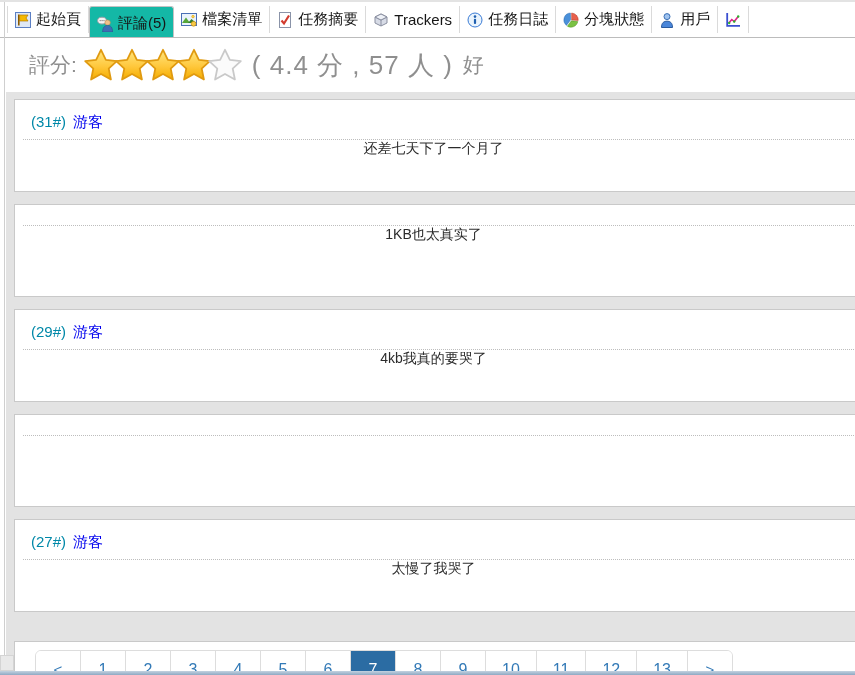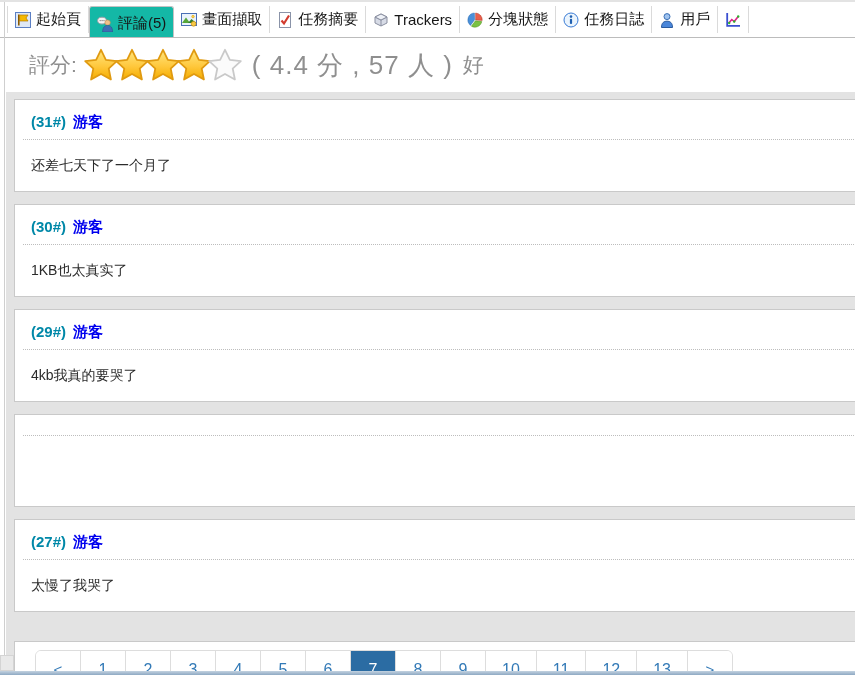--- a/index.html
+++ b/index.html
@@ -40,25 +40,25 @@
   .rating-score{font-size:26px;color:#8f8f8f;margin-left:14px;letter-spacing:1px;}
   .rating-verdict{font-size:21px;color:#8f8f8f;margin-left:10px;}
 
   
   .list{background:var(--list_background,#e3e3e3);margin-left:6px;padding-top:7px;
     min-height:583px;box-sizing:border-box;}
   .comment-card{
     background:#fff;border:1px solid #c9c9c9;box-sizing:border-box;height:93px;
     margin:0 -2px 12px 8px;padding:13px 20px 0 16px;overflow:hidden;
   }
-  .comment-head{font-size:15px;font-weight:bold;}
+  .comment-head{font-size:15px;font-weight:normal;}
   .comment-num{color:var(--comment_number,#0088a8);margin-right:7px;}
   .comment-author{color:var(--author_link,#0000ee);text-decoration:none;}
   .comment-sep{border-bottom:1px dotted #bdbdbd;margin:7px -20px 0 -8px;height:0;}
-  .comment-text{font-size:14px;color:#2b2b2b;margin-top:17px;}
+  .comment-text{font-size:14px;color:#2b2b2b;text-align:center;}
 
   
   .page-card{
     background:#fff;border:1px solid #c9c9c9;box-sizing:border-box;
     margin:29px -2px 0 8px;height:60px;padding:8px 0 0 20px;overflow:hidden;
   }
   .pager{
     display:inline-flex;border:1px solid #ddd;border-radius:6px;overflow:hidden;background:#fff;
   }
   .page-cell{
@@ -104,21 +104,21 @@
       <div class="tab">
         <span class="ticon">
           <svg width="16" height="16" viewBox="0 0 16 16">
             <rect x="0.5" y="1.5" width="15" height="12" fill="#eaf3fc" stroke="#4a6fb5"></rect>
             <path d="M1 11 L5 5.5 L9 11 Z" fill="#57a639"></path>
             <path d="M7 11 L10.5 7 L15 11 Z" fill="#2e7d32"></path>
             <circle cx="12" cy="4.6" r="1.3" fill="#ffd24a" stroke="#d99a00" stroke-width="0.5"></circle>
             <circle cx="12.6" cy="11.8" r="2.4" fill="#f7c948" stroke="#c98f00" stroke-width="0.7"></circle>
           </svg>
         </span>
-        <span class="tlabel">畫面擷取</span>
+        <span class="tlabel">檔案清單</span>
       </div>
       <div class="tab">
         <span class="ticon">
           <svg width="16" height="16" viewBox="0 0 16 16">
             <rect x="2.5" y="0.5" width="11" height="15" fill="#fff" stroke="#8a93a8"></rect>
             <path d="M4.5 8.5 L7 11.5 L12 3.5" fill="none" stroke="#d23b2e" stroke-width="2.2"></path>
           </svg>
         </span>
         <span class="tlabel">任務摘要</span>
       </div>
@@ -128,36 +128,36 @@
             <path d="M2 5 L8 2 L14 5 L14 11 L8 14 L2 11 Z" fill="#d7dbe6" stroke="#8a8fa0"></path>
             <path d="M2 5 L8 8 L14 5 M8 8 V14" fill="none" stroke="#8a8fa0"></path>
             <path d="M2 5 L8 2 L14 5 L8 8 Z" fill="#eef1f7" stroke="#8a8fa0"></path>
           </svg>
         </span>
         <span class="tlabel">Trackers</span>
       </div>
       <div class="tab">
         <span class="ticon">
           <svg width="16" height="16" viewBox="0 0 16 16">
+            <circle cx="8" cy="8" r="7" fill="#eaf4fd" stroke="#3a7bd5"></circle>
+            <circle cx="8" cy="4.6" r="1.3" fill="#1f5fb0"></circle>
+            <rect x="6.9" y="6.8" width="2.2" height="5.2" rx="1" fill="#1f5fb0"></rect>
+          </svg>
+        </span>
+        <span class="tlabel">任務日誌</span>
+      </div>
+      <div class="tab">
+        <span class="ticon">
+          <svg width="16" height="16" viewBox="0 0 16 16">
             <path d="M8.6 1 A7 7 0 0 1 15.2 8.4 L8.6 8 Z" fill="#e8604c" stroke="#b33a28" stroke-width="0.5"></path>
             <path d="M14.8 9.6 A7 7 0 0 1 4.4 14.2 L8.4 8.8 Z" fill="#7ac143" stroke="#4e8f1f" stroke-width="0.5"></path>
             <path d="M3.4 13.4 A7 7 0 0 1 7.4 1 L7.6 7.8 Z" fill="#4a90d9" stroke="#2a6ab0" stroke-width="0.5"></path>
           </svg>
         </span>
         <span class="tlabel">分塊狀態</span>
-      </div>
-      <div class="tab">
-        <span class="ticon">
-          <svg width="16" height="16" viewBox="0 0 16 16">
-            <circle cx="8" cy="8" r="7" fill="#eaf4fd" stroke="#3a7bd5"></circle>
-            <circle cx="8" cy="4.6" r="1.3" fill="#1f5fb0"></circle>
-            <rect x="6.9" y="6.8" width="2.2" height="5.2" rx="1" fill="#1f5fb0"></rect>
-          </svg>
-        </span>
-        <span class="tlabel">任務日誌</span>
       </div>
       <div class="tab">
         <span class="ticon">
           <svg width="16" height="16" viewBox="0 0 16 16">
             <circle cx="8" cy="4.6" r="3" fill="#9fc3ef" stroke="#3a6fb5"></circle>
             <path d="M2.5 15.5 C2.5 10.6 5 9.2 8 9.2 C11 9.2 13.5 10.6 13.5 15.5 Z" fill="#4a86d9" stroke="#2a5a9e"></path>
           </svg>
         </span>
         <span class="tlabel">用戶</span>
       </div>
@@ -232,21 +232,20 @@
     <span class="rating-verdict">好</span>
   </div>
 
   <div class="list" id="list">
       <div class="comment-card">
         <div class="comment-head"><span class="comment-num">(31#)</span><a class="comment-author" href="#">游客</a></div>
         <div class="comment-sep"></div>
         <div class="comment-text">还差七天下了一个月了</div>
       </div>
       <div class="comment-card">
-        <div class="comment-head"><span class="comment-num">(30#)</span><a class="comment-author" href="#">游客</a></div>
         <div class="comment-sep"></div>
         <div class="comment-text">1KB也太真实了</div>
       </div>
       <div class="comment-card">
         <div class="comment-head"><span class="comment-num">(29#)</span><a class="comment-author" href="#">游客</a></div>
         <div class="comment-sep"></div>
         <div class="comment-text">4kb我真的要哭了</div>
       </div>
       <div class="comment-card">
         <div class="comment-sep"></div>

